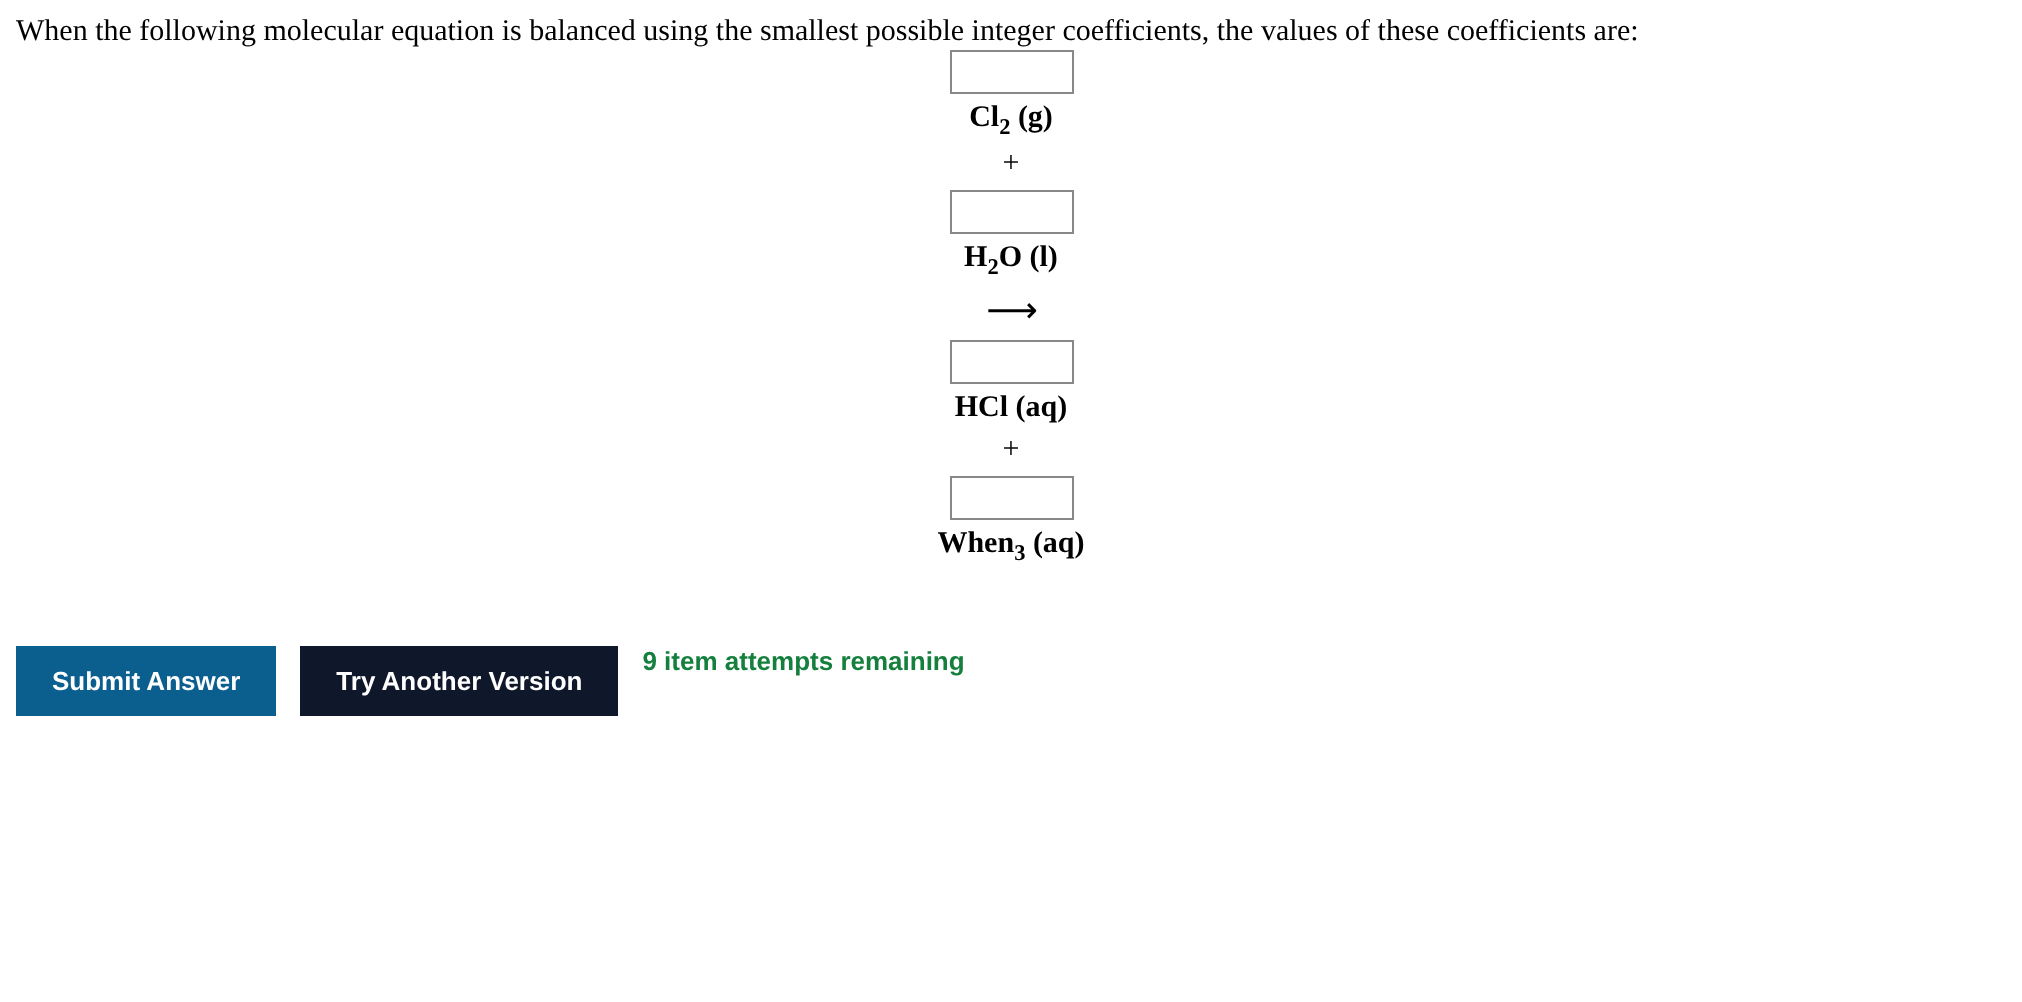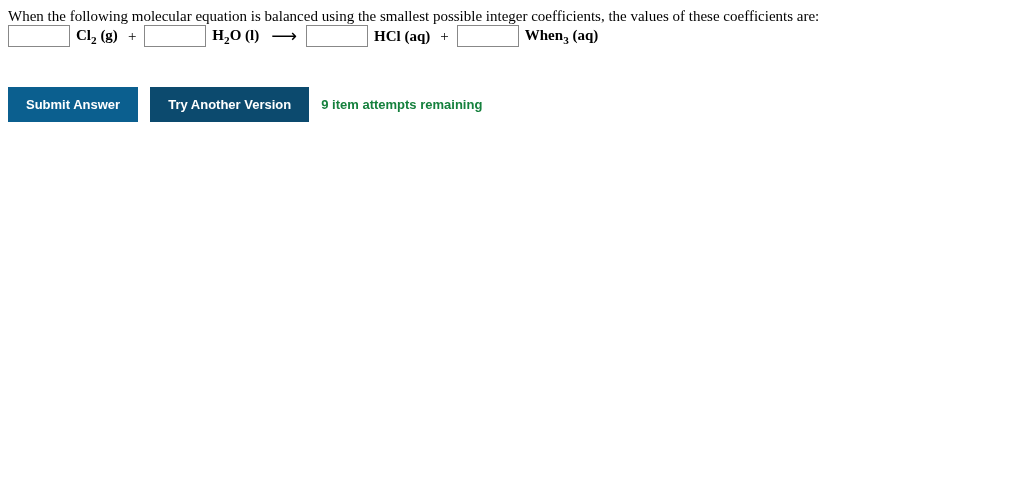--- a/index.html
+++ b/index.html
@@ -16,20 +16,21 @@
     }
     .question-text {
       font-size: 15px;
     }
     .equation-row {
       display: flex;
       align-items: center;
       flex-wrap: wrap;
       gap: 4px;
       margin-bottom: 40px;
+      flex-direction: column;
     }
     .coef-input {
       width: 62px;
       height: 22px;
       border: 1px solid #888;
       padding: 2px 4px;
       font-size: 14px;
       font-family: Arial, sans-serif;
     }
     .formula {
@@ -47,38 +48,37 @@
       font-size: 15px;
       margin: 0 4px;
     }
     .arrow {
       font-size: 18px;
       margin: 0 6px;
       letter-spacing: -1px;
     }
     .button-row {
       display: flex;
-      align-items: center;
       gap: 12px;
       font-family: Arial, Helvetica, sans-serif;
     }
     .btn {
       padding: 10px 18px;
       border: none;
       color: #fff;
       font-size: 13px;
       font-weight: bold;
       cursor: pointer;
       font-family: Arial, Helvetica, sans-serif;
     }
     .btn-primary {
       background: #0b5f8f;
     }
     .btn-secondary {
-      background: #0c4a6e;
+      background: #0f172a;
     }
     .attempts-text {
       color: #15803d;
       font-size: 13px;
       font-weight: bold;
       font-family: Arial, Helvetica, sans-serif;
     }
   </style>
 </head>
 <body>

